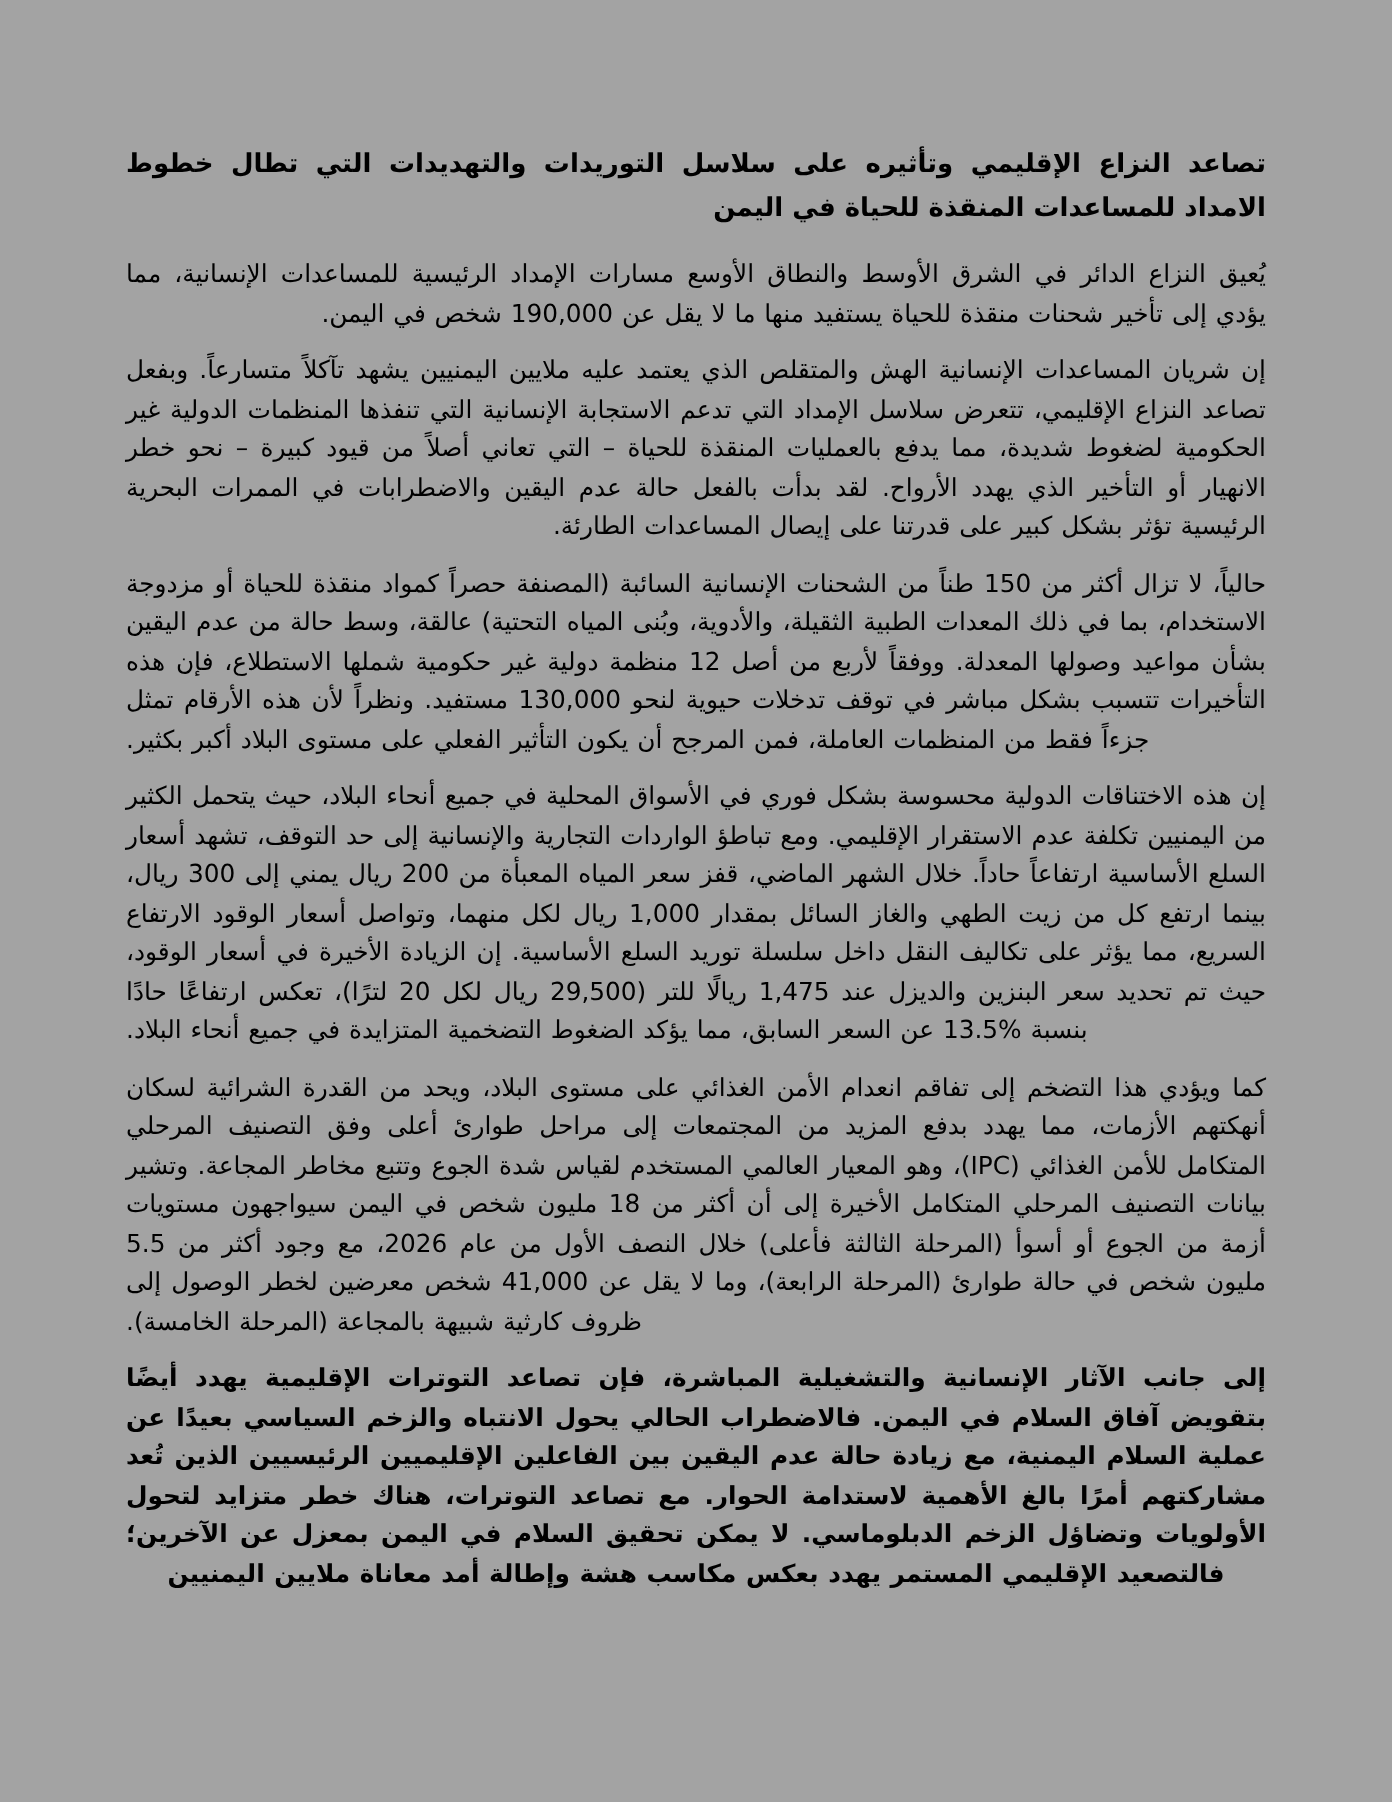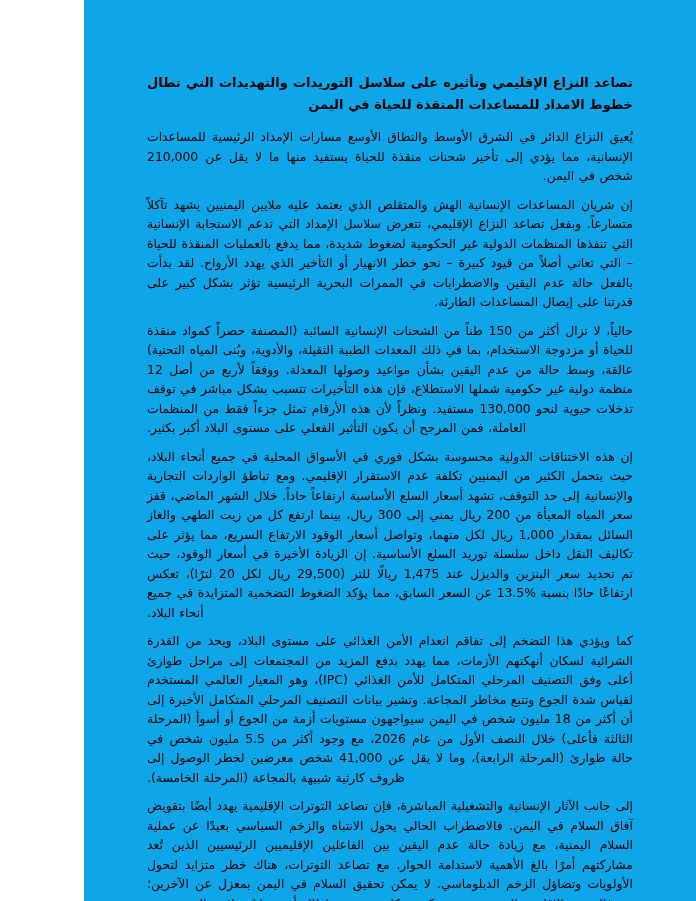--- a/index.html
+++ b/index.html
@@ -3,23 +3,23 @@
 <meta charset="utf-8">
 <style>
   html, body {
     margin: 0;
     padding: 0;
     background: #ffffff;
   }
   .page {
     position: relative;
     box-sizing: border-box;
-    width: 612px;
+    width: 696px;
     height: 901px;
-    background: #0ea5e9;
+    background: #a3a3a3;
     padding: 72px 63px 40px 63px;
     direction: rtl;
     unicode-bidi: embed;
     font-family: "DejaVu Sans", sans-serif;
     color: #000000;
     overflow: hidden;
   }
   .doc-title {
     font-size: 13px;
     font-weight: bold;
@@ -30,29 +30,29 @@
   .para {
     font-size: 12.4px;
     line-height: 19.5px;
     margin: 0 0 9px 0;
     text-align: justify;
     word-spacing: 0.5px;
   }
   
   .last-right  { text-align-last: right; }
   .last-left   { text-align-last: left; }
-  .last-center { text-align-last: center; }
+  .last-center { text-align-last: center; font-weight: bold; }
 </style>
 </head>
 <body>
 
 <div class="page">
   <h1 class="doc-title last-right">تصاعد النزاع الإقليمي وتأثيره على سلاسل التوريدات والتهديدات التي تطال خطوط الامداد للمساعدات المنقذة للحياة في اليمن</h1>
 
-  <p class="para last-right">يُعيق النزاع الدائر في الشرق الأوسط والنطاق الأوسع مسارات الإمداد الرئيسية للمساعدات الإنسانية، مما يؤدي إلى تأخير شحنات منقذة للحياة يستفيد منها ما لا يقل عن 210,000 شخص في اليمن.</p>
+  <p class="para last-right">يُعيق النزاع الدائر في الشرق الأوسط والنطاق الأوسع مسارات الإمداد الرئيسية للمساعدات الإنسانية، مما يؤدي إلى تأخير شحنات منقذة للحياة يستفيد منها ما لا يقل عن 190,000 شخص في اليمن.</p>
 
   <p class="para last-right">إن شريان المساعدات الإنسانية الهش والمتقلص الذي يعتمد عليه ملايين اليمنيين يشهد تآكلاً متسارعاً. وبفعل تصاعد النزاع الإقليمي، تتعرض سلاسل الإمداد التي تدعم الاستجابة الإنسانية التي تنفذها المنظمات الدولية غير الحكومية لضغوط شديدة، مما يدفع بالعمليات المنقذة للحياة – التي تعاني أصلاً من قيود كبيرة – نحو خطر الانهيار أو التأخير الذي يهدد الأرواح. لقد بدأت بالفعل حالة عدم اليقين والاضطرابات في الممرات البحرية الرئيسية تؤثر بشكل كبير على قدرتنا على إيصال المساعدات الطارئة.</p>
 
 
   <p class="para last-left">حالياً، لا تزال أكثر من 150 طناً من الشحنات الإنسانية السائبة (المصنفة حصراً كمواد منقذة للحياة أو مزدوجة الاستخدام، بما في ذلك المعدات الطبية الثقيلة، والأدوية، وبُنى المياه التحتية) عالقة، وسط حالة من عدم اليقين بشأن مواعيد وصولها المعدلة. ووفقاً لأربع من أصل 12 منظمة دولية غير حكومية شملها الاستطلاع، فإن هذه التأخيرات تتسبب بشكل مباشر في توقف تدخلات حيوية لنحو 130,000 مستفيد. ونظراً لأن هذه الأرقام تمثل جزءاً فقط من المنظمات العاملة، فمن المرجح أن يكون التأثير الفعلي على مستوى البلاد أكبر بكثير.</p>
 
   <p class="para last-left">إن هذه الاختناقات الدولية محسوسة بشكل فوري في الأسواق المحلية في جميع أنحاء البلاد، حيث يتحمل الكثير من اليمنيين تكلفة عدم الاستقرار الإقليمي. ومع تباطؤ الواردات التجارية والإنسانية إلى حد التوقف، تشهد أسعار السلع الأساسية ارتفاعاً حاداً. خلال الشهر الماضي، قفز سعر المياه المعبأة من 200 ريال يمني إلى 300 ريال، بينما ارتفع كل من زيت الطهي والغاز السائل بمقدار 1,000 ريال لكل منهما، وتواصل أسعار الوقود الارتفاع السريع، مما يؤثر على تكاليف النقل داخل سلسلة توريد السلع الأساسية. إن الزيادة الأخيرة في أسعار الوقود، حيث تم تحديد سعر البنزين والديزل عند 1,475 ريالًا للتر (29,500 ريال لكل 20 لترًا)، تعكس ارتفاعًا حادًا بنسبة %13.5 عن السعر السابق، مما يؤكد الضغوط التضخمية المتزايدة في جميع أنحاء البلاد.</p>
 
   <p class="para last-left">كما ويؤدي هذا التضخم إلى تفاقم انعدام الأمن الغذائي على مستوى البلاد، ويحد من القدرة الشرائية لسكان أنهكتهم الأزمات، مما يهدد بدفع المزيد من المجتمعات إلى مراحل طوارئ أعلى وفق التصنيف المرحلي المتكامل للأمن الغذائي (IPC)، وهو المعيار العالمي المستخدم لقياس شدة الجوع وتتبع مخاطر المجاعة. وتشير بيانات التصنيف المرحلي المتكامل الأخيرة إلى أن أكثر من 18 مليون شخص في اليمن سيواجهون مستويات أزمة من الجوع أو أسوأ (المرحلة الثالثة فأعلى) خلال النصف الأول من عام 2026، مع وجود أكثر من 5.5 مليون شخص في حالة طوارئ (المرحلة الرابعة)، وما لا يقل عن 41,000 شخص معرضين لخطر الوصول إلى ظروف كارثية شبيهة بالمجاعة (المرحلة الخامسة).</p>
 

